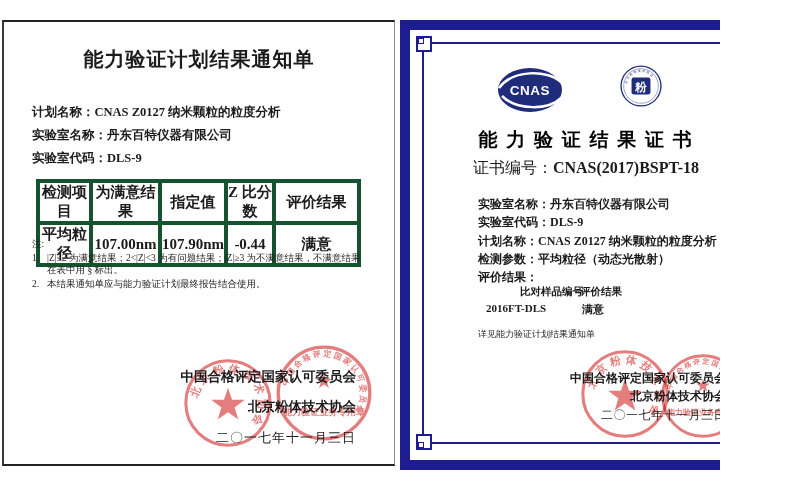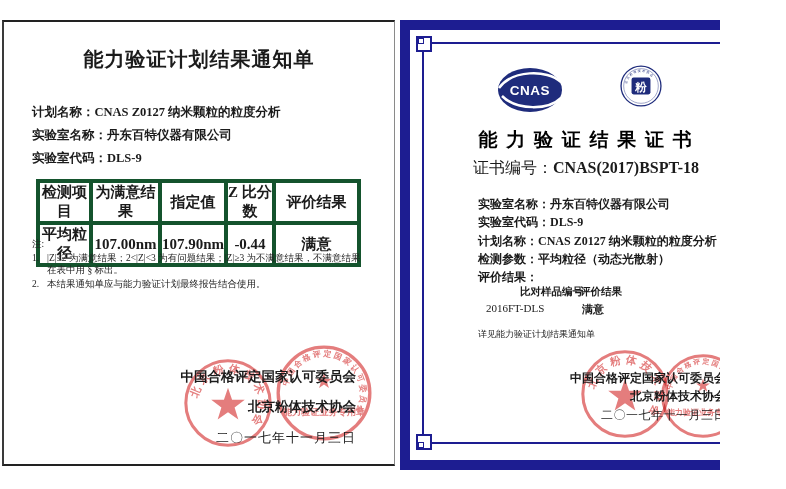--- a/index.html
+++ b/index.html
@@ -47,21 +47,21 @@
 
   .logo{position:absolute;}
   .cert-title{position:absolute;top:97px;left:0;width:100%;margin:0;text-align:center;
               font-size:19px;font-weight:700;letter-spacing:2px;color:#000000;}
   .cert-no{position:absolute;top:128px;left:0;width:100%;text-align:center;font-size:16px;}
   .cert-no b{font-weight:700;}
   .cfield{position:absolute;left:68px;font-size:12px;font-weight:700;white-space:nowrap;}
   .cf-0{top:166px;} .cf-1{top:184px;} .cf-2{top:203px;} .cf-3{top:221px;} .cf-4{top:239px;}
   .rt-h1{position:absolute;left:73px;top:255px;font-size:10.5px;font-weight:700;padding-left:37px;}
   .rt-h2{position:absolute;left:170px;top:255px;font-size:10.5px;font-weight:700;}
-  .rt-v1{position:absolute;left:76px;top:272px;font-size:11px;font-weight:400;}
+  .rt-v1{position:absolute;left:76px;top:272px;font-size:11px;font-weight:700;}
   .rt-v2{position:absolute;left:172px;top:272px;font-size:11px;font-weight:700;}
   .see-note{position:absolute;left:68px;top:298px;font-size:9px;}
   .cert-right .ol-1{top:340px;font-size:12px;font-weight:700;right:36px;}
   .cert-right .ol-2{top:358px;font-size:12px;font-weight:700;right:36px;}
   .cert-right .ol-3{top:377px;font-size:12px;font-weight:400;letter-spacing:.5px;right:36px;}
 </style>
 </head>
 <body>
 
 <div id="canvas">

